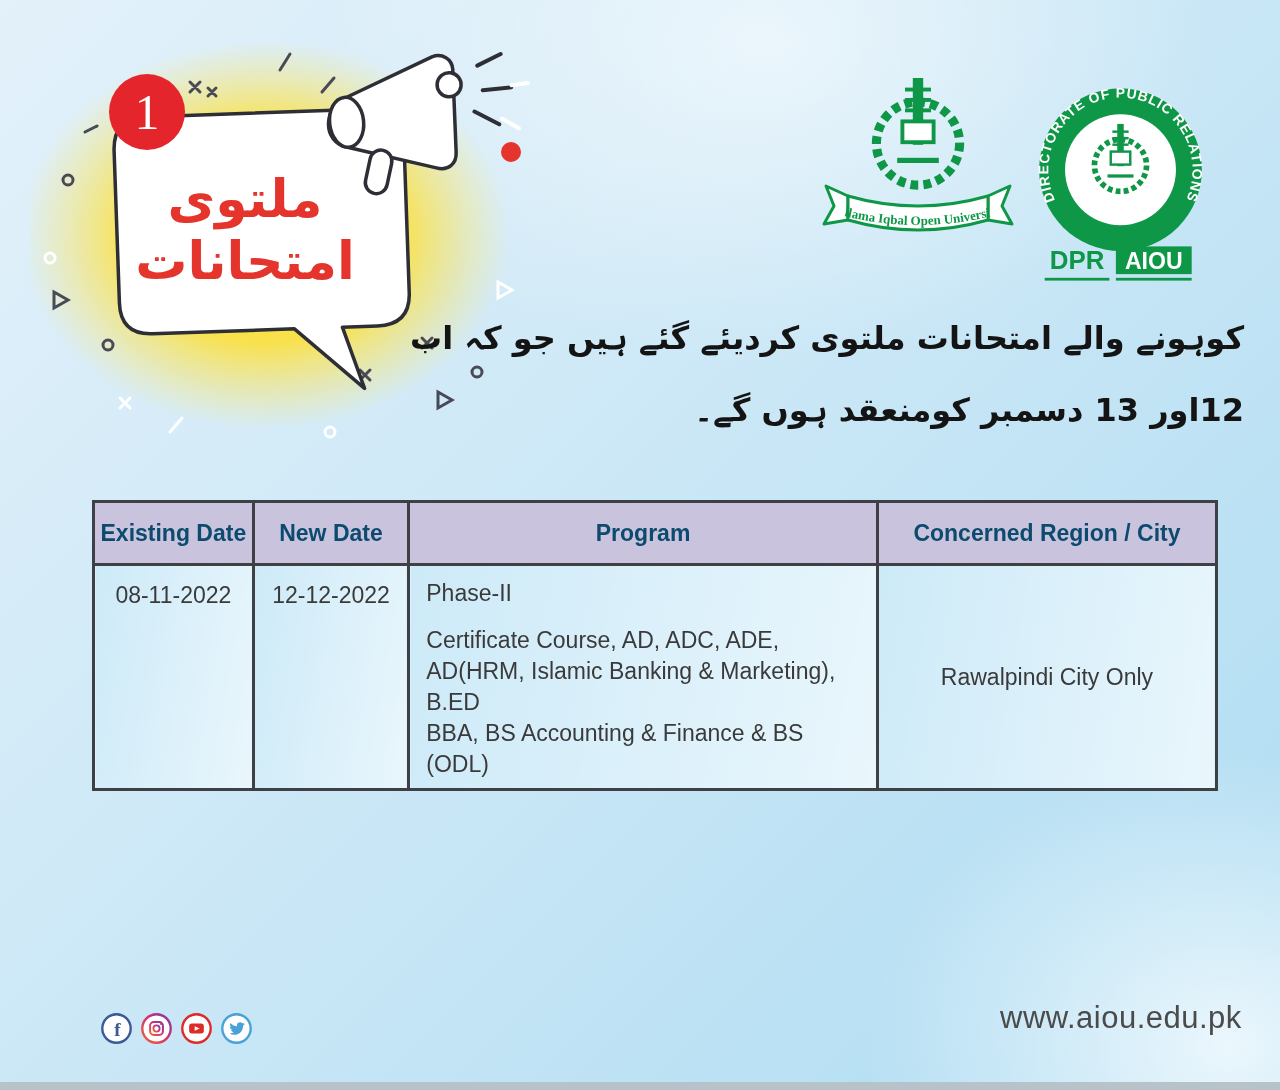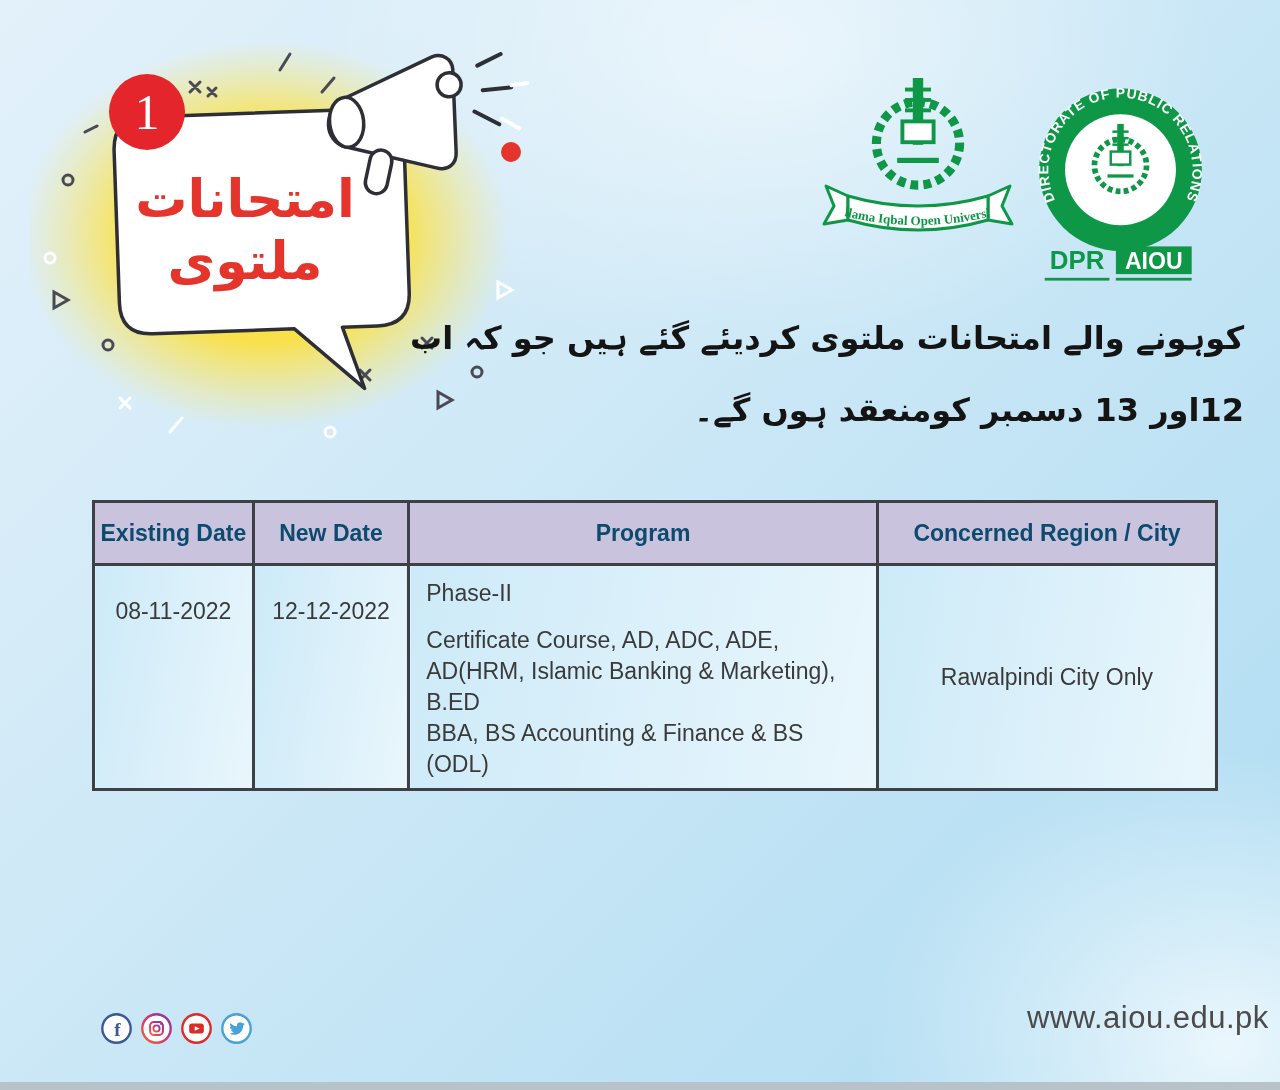--- a/index.html
+++ b/index.html
@@ -45,40 +45,40 @@
   .sched th,.sched td{border:3px solid #3f3f46;}
   .sched th{
     height:58px;background:#c9c3dd;color:#0c4a6e;
     font-size:23px;font-weight:bold;text-align:center;
   }
   .sched td{
     background:linear-gradient(100deg,#cdeaf8 0%,#e9f6fc 100%);
     color:#3a3a3a;font-size:23px;
   }
   .sched tr.datarow{height:158px;}
-  td.datecell{vertical-align:top;padding-top:32px;text-align:center;}
+  td.datecell{vertical-align:top;padding-top:16px;text-align:center;}
   td.programcell{vertical-align:top;padding:12px 14px 8px 16px;}
   td.regioncell{vertical-align:middle;text-align:center;}
   .phase{text-align:left;margin:2px 0 18px 0;}
   .plines div{line-height:31px;}
   .plines.left{text-align:left;}
   .plines.center{text-align:center;}
 
   
   .urdu-footnote{
     position:absolute;left:42px;top:910px;width:1196px;
     direction:rtl;text-align:center;
     font-family:"DejaVu Sans", sans-serif;
     font-size:26px;line-height:42px;color:#e41f25;font-weight:bold;
   }
 
   
   .social{position:absolute;left:100px;top:1012px;display:flex;gap:7px;}
   .social .sicon{width:33px;height:33px;display:block;cursor:pointer;}
-  .contact{position:absolute;left:1000px;top:1000px;width:236px;text-align:center;color:#4b4b4b;margin-left:27px;}
+  .contact{position:absolute;left:1000px;top:1000px;width:236px;text-align:center;color:#4b4b4b;}
   .contact .site{font-size:31px;letter-spacing:.5px;}
   .contact .phone{font-size:22px;margin-top:2px;letter-spacing:.5px;}
 </style>
 </head>
 <body>
 
 <div class="poster">
 
   <svg width="0" height="0" style="position:absolute">
     <defs>
@@ -140,22 +140,22 @@
         <path d="M186,22 l16,-4 M180,56 l18,8" fill="none" stroke="#ffffff" stroke-width="4"></path>
       </g>
 
       <g>
         <circle cx="117" cy="72" r="38" fill="#e4252c"></circle>
         <text x="117" y="89" text-anchor="middle" font-family="Liberation Serif, serif" font-size="50" fill="#ffffff">1</text>
       </g>
     </svg>
 
     <div class="bubble-title">
+      <div>ملتوی</div>
       <div>امتحانات</div>
-      <div>ملتوی</div>
     </div>
   </div>
 
   <div class="logo-aiou">
     <svg width="200" height="170" viewBox="0 0 200 170" xmlns="http://www.w3.org/2000/svg">
       <use href="#emblem" x="35" y="-6" width="130" height="130"></use>
       <path d="M30,118 L8,108 L16,128 L6,146 L30,142 Z" fill="#ffffff" stroke="#0f9748" stroke-width="3" stroke-linejoin="round"></path>
       <path d="M170,118 L192,108 L184,128 L194,146 L170,142 Z" fill="#ffffff" stroke="#0f9748" stroke-width="3" stroke-linejoin="round"></path>
       <path d="M30,118 Q100,138 170,118 L170,142 Q100,162 30,142 Z" fill="#ffffff" stroke="#0f9748" stroke-width="3" stroke-linejoin="round"></path>
       <path id="aiouBannerPath" d="M26,138 Q100,156 174,138" fill="none"></path>

